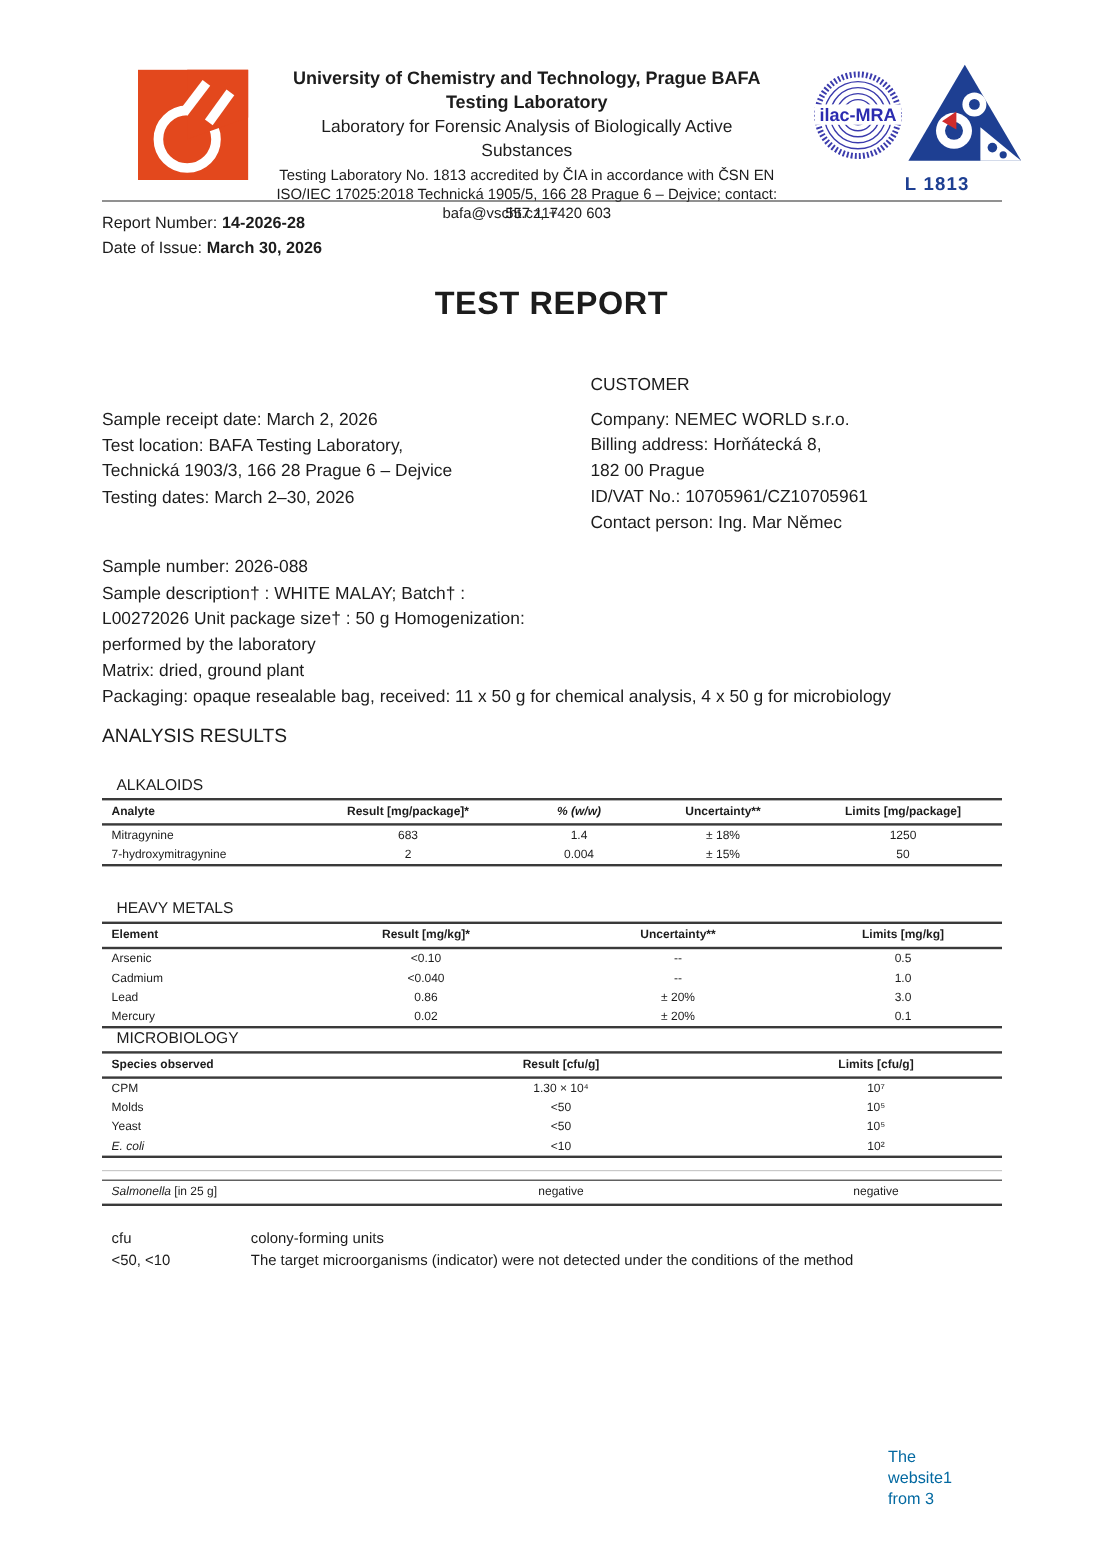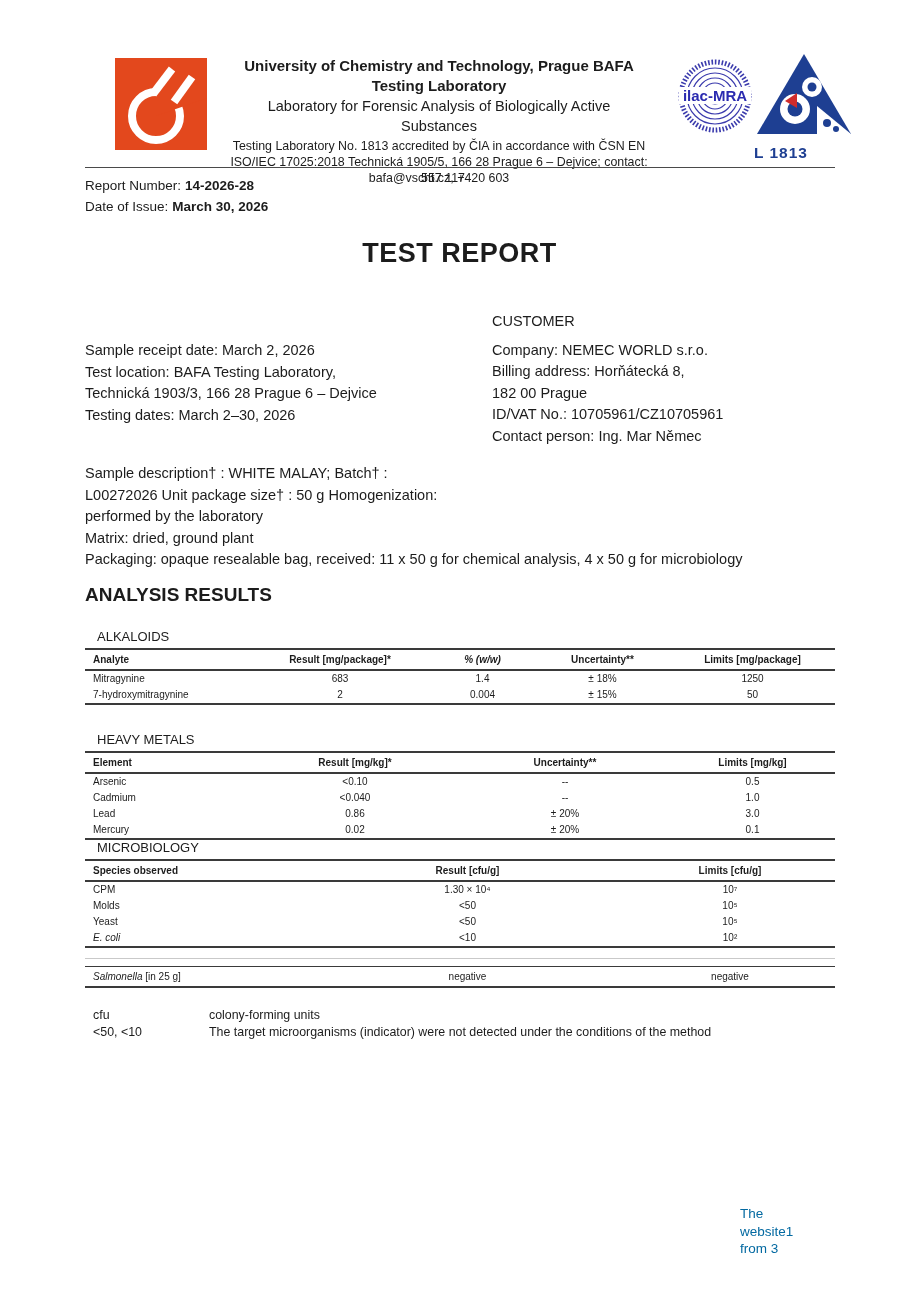--- a/index.html
+++ b/index.html
@@ -27,21 +27,21 @@
   
   .content { margin-left:85px; width:750px; }
   .two-col { display:flex; margin-top:42px; }
   .col-left { width:407px; padding-top:29px; }
   .info-line { font-size:14.5px; line-height:21.5px; }
   .col-right { flex:1; }
   .cust-heading { font-size:14.5px; line-height:21.5px; margin-bottom:7px; }
 
   .sample-desc { margin-top:16px; }
 
-  .h2 { font-size:19px; font-weight:bold; margin-top:13px; }
+  .h2 { font-size:16px; font-weight:normal; margin-top:13px; }
 
   .tbl-label { font-size:13px; margin:0 0 0 12px; }
   .lbl-alk { margin-top:23px; }
   .lbl-hm  { margin-top:27px; }
   .lbl-mb  { }
 
   table.tbl { width:750px; border-collapse:collapse; margin-top:4px;
               border-top:2px solid #3a3a3a; border-bottom:2px solid #3a3a3a;
               font-size:10px; }
   table.tbl thead th { border-bottom:2px solid #3a3a3a; font-weight:bold; text-align:center; padding:4px 3px; }
@@ -139,20 +139,21 @@
       <div class="cust-heading">CUSTOMER</div>
       <div class="info-line">Company: NEMEC WORLD s.r.o.</div>
       <div class="info-line">Billing address: Horňátecká 8,</div>
       <div class="info-line">182 00 Prague</div>
       <div class="info-line">ID/VAT No.: 10705961/CZ10705961</div>
       <div class="info-line">Contact person: Ing. Mar Němec</div>
     </div>
   </div>
 
   <div class="sample-desc">
+    <div class="info-line">Sample number: 2026-088</div>
     <div class="info-line">Sample description† : WHITE MALAY; Batch† :</div>
     <div class="info-line">L00272026 Unit package size† : 50 g Homogenization:</div>
     <div class="info-line">performed by the laboratory</div>
     <div class="info-line">Matrix: dried, ground plant</div>
     <div class="info-line">Packaging: opaque resealable bag, received: 11 x 50 g for chemical analysis, 4 x 50 g for microbiology</div>
   </div>
 
   <h2 class="h2">ANALYSIS RESULTS</h2>
 
   <div class="tbl-label lbl-alk">ALKALOIDS</div>

